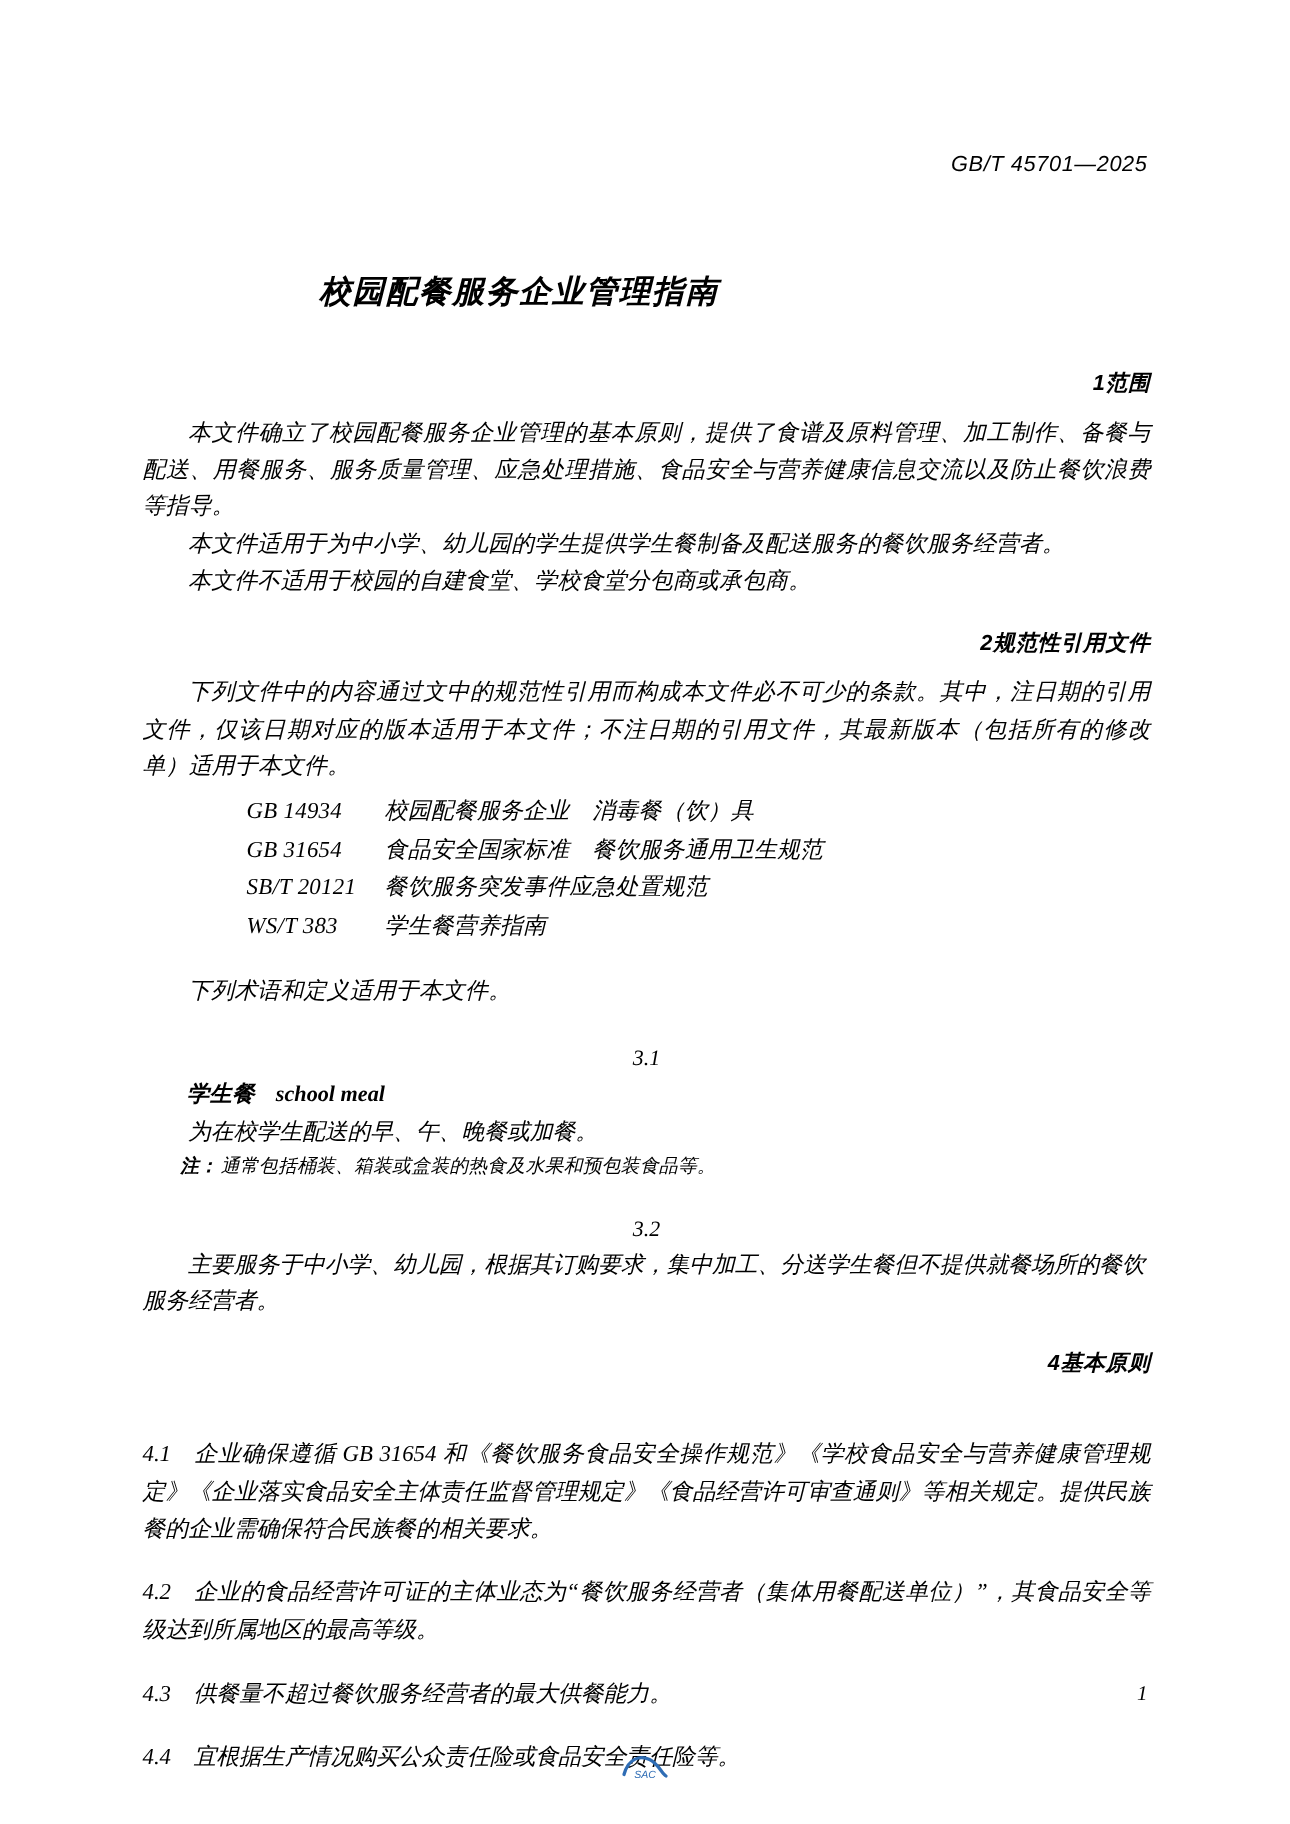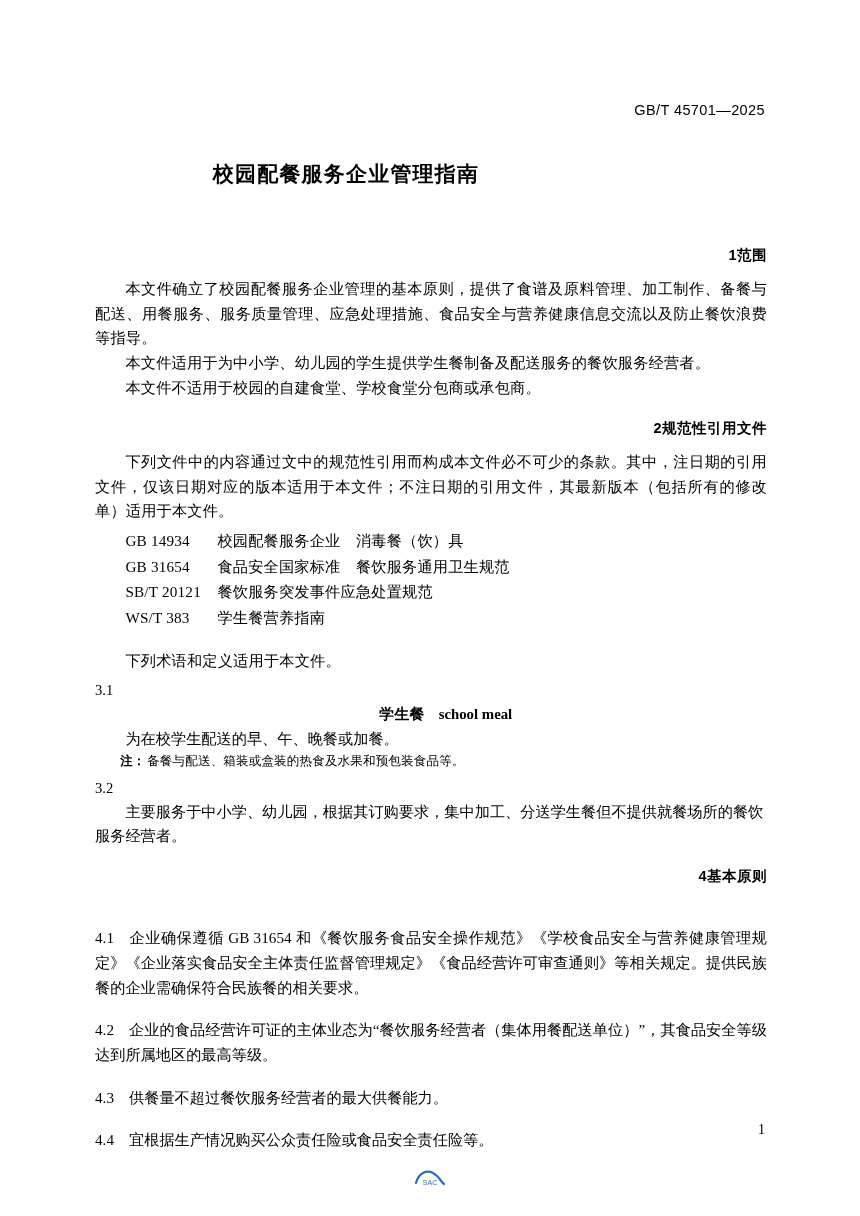--- a/index.html
+++ b/index.html
@@ -14,33 +14,34 @@
     font-family: "Liberation Serif", "DejaVu Serif", serif;
     color: #000000;
     overflow: hidden;
   }
   .page {
     position: relative;
     width: 860px;
     height: 1216px;
     box-sizing: border-box;
     padding: 0 95px;
+    font-style: italic;
   }
   .header {
     position: absolute;
     top: 102px;
     right: 95px;
     font-family: "Liberation Sans", sans-serif;
     font-size: 14.5px;
     letter-spacing: 0.4px;
     color: #000;
   }
   .doc-title {
     position: absolute;
-    top: 160px;
+    top: 180px;
     left: 0;
     width: 692px;
     text-align: center;
     font-family: "Liberation Sans", sans-serif;
     font-weight: bold;
     font-size: 21px;
     letter-spacing: 1.2px;
   }
   .content {
     position: absolute;
@@ -79,35 +80,36 @@
   }
   .ref-item {
     font-size: 15.2px;
     line-height: 1.68;
     padding-left: 2em;
     letter-spacing: 0.2px;
   }
   .ref-item .code {
     display: inline-block;
     min-width: 92px;
+    margin-left: 39px;
   }
   .term-num {
     font-size: 14.6px;
     line-height: 1.5;
-    margin-top: 6px;
-    font-family: "Liberation Serif", serif;
+    margin-top: 22px;
+    font-family: "Liberation Serif", serif;
+    text-align: center;
   }
   .term-name {
     font-family: "Liberation Sans", sans-serif;
     font-weight: bold;
     font-size: 14.8px;
     padding-left: 2em;
     line-height: 1.7;
     letter-spacing: 0.3px;
-    text-align: center;
   }
   .term-name .en {
     font-family: "Liberation Serif", serif;
     font-weight: bold;
     padding-left: 14px;
     letter-spacing: 0;
   }
   .term-def {
     font-size: 15.2px;
     line-height: 1.6;
@@ -203,21 +205,21 @@
     <div class="sec-gap"></div>
 
     <p class="indent">下列术语和定义适用于本文件。</p>
 
     <div class="term-num">3.1</div>
     <div class="term-name">
       <span>学生餐</span><span class="en">school meal</span>
     </div>
     <div class="term-def">为在校学生配送的早、午、晚餐或加餐。</div>
     <div class="note">
-      <span class="lbl">注：</span><span>备餐与配送、箱装或盒装的热食及水果和预包装食品等。</span>
+      <span class="lbl">注：</span><span>通常包括桶装、箱装或盒装的热食及水果和预包装食品等。</span>
     </div>
 
     <div class="term-num">3.2</div>
     <div class="term-def wrap">主要服务于中小学、幼儿园，根据其订购要求，集中加工、分送学生餐但不提供就餐场所的餐饮服务经营者。</div>
 
     <div class="sec-gap"></div>
 
     <div class="clause-head">
       <span class="num">4</span><span>基本原则</span>
     </div>

